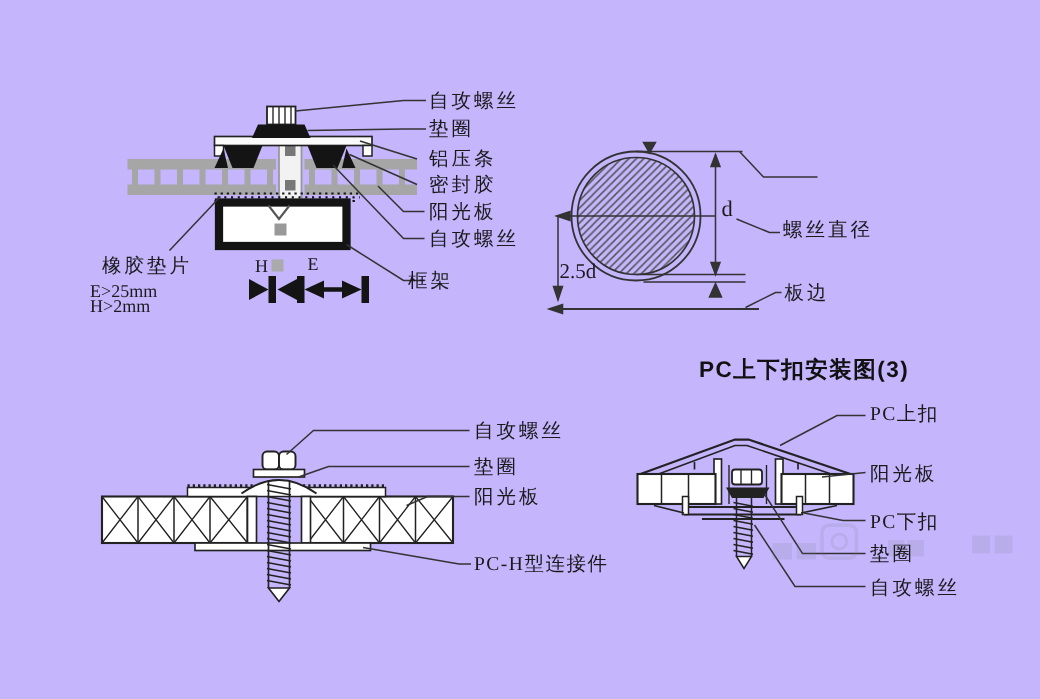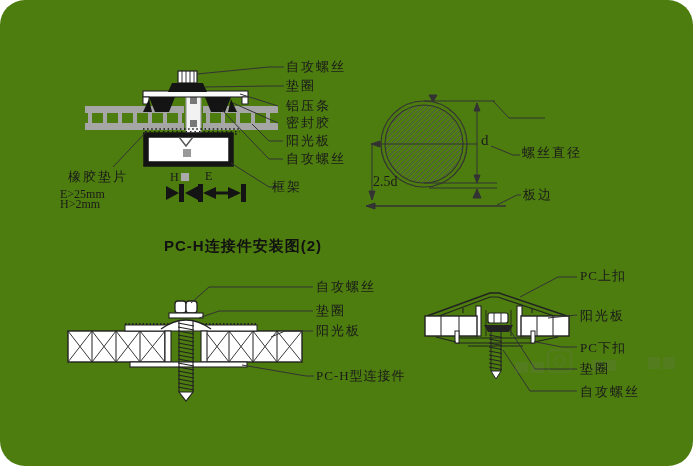--- a/index.html
+++ b/index.html
@@ -1,17 +1,17 @@
 <!DOCTYPE html>
 <html><head>
 <meta charset="utf-8">
 <style>
   html,body{margin:0;padding:0;background:#fff;}
-  #stage{position:relative;width:693px;height:466px;background:#4d7c0f;overflow:hidden;
-         font-family:"Liberation Serif",serif;border-radius:25px;}
+  #stage{position:relative;width:693px;height:466px;background:#c4b5fd;overflow:hidden;
+         font-family:"Liberation Serif",serif;}
   #art{position:absolute;left:0;top:0;}
   .lbl{position:absolute;color:#1a1a1a;white-space:nowrap;line-height:1.05;
        font-family:"Liberation Serif",serif;}
   .lbl-13{font-size:13px;letter-spacing:2px;}
   .lbl-13t{font-size:13px;letter-spacing:1px;}
   .lbl-12{font-size:12px;letter-spacing:0px;}
   .lbl-10{font-size:14px;letter-spacing:0px;}
   .dim{font-size:12px;letter-spacing:0;}
   .dsym{font-size:15px;font-family:"Liberation Serif",serif;}
   .title{position:absolute;font-family:"Liberation Sans",sans-serif;font-weight:bold;
@@ -250,25 +250,25 @@
   <span class="lbl lbl-12" style="left:60px;top:188px">E&gt;25mm</span>
   <span class="lbl lbl-12" style="left:60px;top:198px">H&gt;2mm</span>
   <span class="lbl dim" style="left:170px;top:171px">H</span>
   <span class="lbl dim" style="left:205px;top:170px">E</span>
 
   <span class="lbl dsym" style="left:481px;top:133px">d</span>
   <span class="lbl lbl-13" style="left:522px;top:146px">螺丝直径</span>
   <span class="lbl lbl-10" style="left:373px;top:175px">2.5d</span>
   <span class="lbl lbl-13" style="left:523px;top:188px">板边</span>
 
-  <span class="title" style="left:164px;top:237px">PC-H连接件安装图(2)</span>
   <span class="lbl lbl-13" style="left:316px;top:280px">自攻螺丝</span>
   <span class="lbl lbl-13" style="left:316px;top:304px">垫圈</span>
   <span class="lbl lbl-13" style="left:316px;top:324px">阳光板</span>
   <span class="lbl lbl-13t" style="left:316px;top:369px">PC-H型连接件</span>
 
+  <span class="title" style="left:466px;top:237px">PC上下扣安装图(3)</span>
   <span class="lbl lbl-13t" style="left:580px;top:269px">PC上扣</span>
   <span class="lbl lbl-13" style="left:580px;top:309px">阳光板</span>
   <span class="lbl lbl-13t" style="left:580px;top:341px">PC下扣</span>
   <span class="lbl lbl-13" style="left:580px;top:362px">垫圈</span>
   <span class="lbl lbl-13" style="left:580px;top:385px">自攻螺丝</span>
 
 </div>
 
 </body></html>

